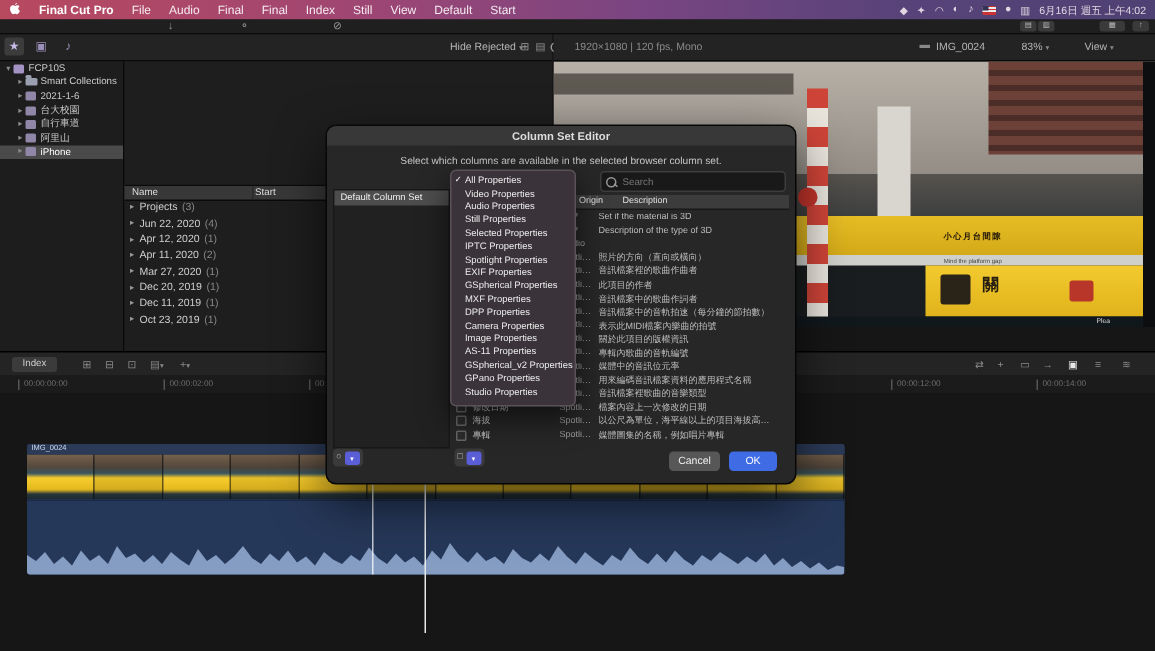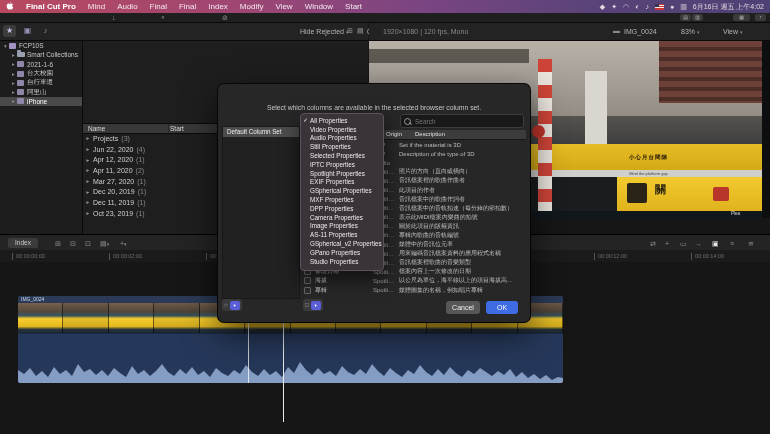--- a/index.html
+++ b/index.html
@@ -117,28 +117,28 @@
 </head>
 <body>
 
 <div id="screen">
 
   <div id="menubar">
     <span class="mi"><svg class="apple-logo" viewBox="0 0 10 12">
           <path fill="#fff" d="M5 3c.2-1 .9-1.8 1.8-2-.1 1-.8 1.9-1.8 2zM7.5 3.4c-1 0-1.6.5-2.2.5-.7 0-1.3-.5-2.1-.5C1.6 3.4.6 4.6.6 6.5c0 2.3 1.6 4.8 2.7 4.8.6 0 1-.4 1.8-.4.8 0 1.1.4 1.8.4 1 0 2.2-2.1 2.4-3.1-1.6-.7-1.9-3-.3-3.8-.4-.6-1-.9-1.5-1z"></path>
         </svg></span>
     <span class="mi appname">Final Cut Pro</span>
-    <span class="mi">Mind</span>
+    <span class="mi">File</span>
     <span class="mi">Audio</span>
     <span class="mi">Final</span>
     <span class="mi">Final</span>
     <span class="mi">Index</span>
-    <span class="mi">Modify</span>
+    <span class="mi">Still</span>
     <span class="mi">View</span>
-    <span class="mi">Window</span>
+    <span class="mi">Default</span>
     <span class="mi">Start</span>
     <span id="mb-right">
       <span class="sic">◆</span>
       <span class="sic">✦</span>
       <span class="sic">◠</span>
       <span class="sic">◐</span>
       <span class="sic">♪</span>
       <span class="usflag"></span>
       <span class="sic">●</span>
       <span class="sic">▥</span>
@@ -337,20 +337,21 @@
         <svg width="545" height="50" style="display:block;">
           <polygon fill="#8aa2c8" opacity="0.95" points="0,50 0,36 6,40 12,34 18,42 24,37 30,43 36,33 42,40 48,36 54,42 60,30 66,38 72,35 78,41 84,36 90,42 96,34 102,39 108,43 114,32 120,40 126,36 132,42 138,37 144,30 150,38 156,42 162,35 168,40 174,33 180,41 186,37 192,43 198,34 204,39 210,42 216,36 222,40 228,31 234,38 240,42 246,35 252,41 258,37 264,43 270,33 276,39 282,28 288,36 294,41 300,34 306,40 312,37 318,42 324,32 330,38 336,41 342,35 348,40 354,30 360,37 366,42 372,34 378,39 384,43 390,36 396,40 402,31 408,38 414,42 420,35 426,41 432,33 438,39 444,43 450,36 456,40 462,34 468,38 474,42 480,37 486,41 492,35 498,43 504,38 510,44 516,40 522,45 528,41 534,46 540,43 545,44 545,50"></polygon>
         </svg>
       </div>
     </div>
   </div>
   <div id="skimmer"></div>
   <div id="playhead"></div>
 
   <div id="dialog">
+    <div id="dlgtitlebar">Column Set Editor</div>
     <div id="dlgsubtitle">Select which columns are available in the selected browser column set.</div>
 
     <div id="setpanel">
       <div id="setrow">Default Column Set</div>
     </div>
 
     <div id="dlgsearch">
       <span class="searchicon" style="left:3px;top:3px;"></span>
       <input placeholder="Search" style="">
     </div>

